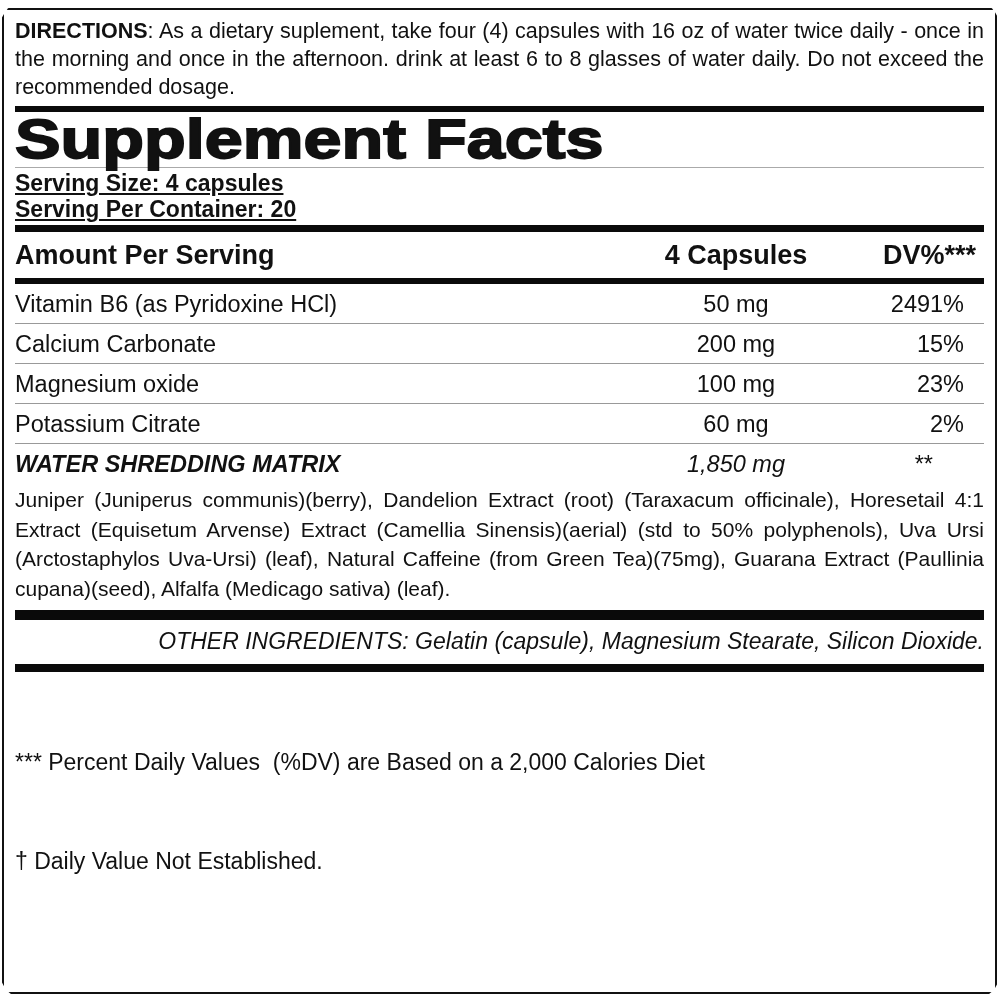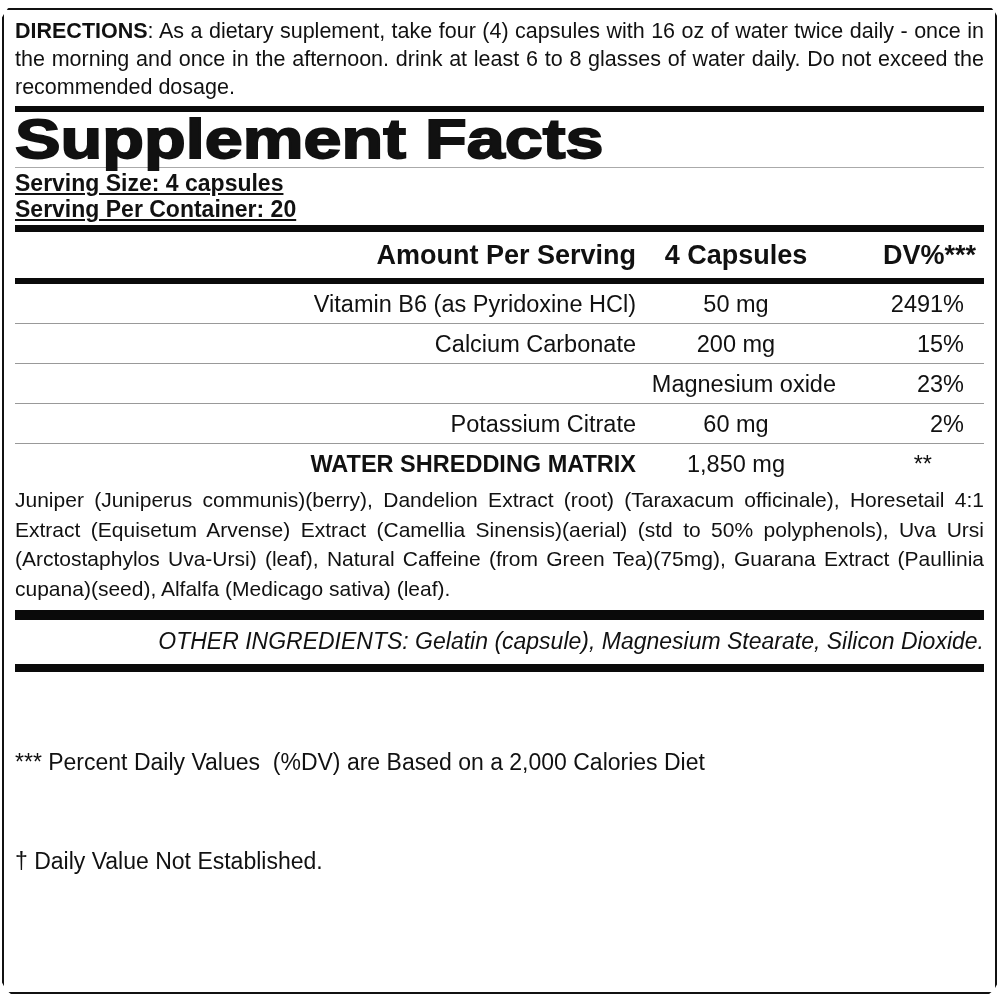--- a/index.html
+++ b/index.html
@@ -62,31 +62,31 @@
   .trow, .thead {
     display: flex;
     align-items: baseline;
   }
   .thead {
     padding: 8px 0 7px 0;
     font-size: 27px;
     font-weight: bold;
   }
   .col { display: block; }
-  .c-name { flex: 1 1 auto; text-align: right; }
+  .c-name { flex: 1 1 auto; text-align: left; }
   .c-amt  { flex: 0 0 200px; text-align: center; }
   .c-dv   { flex: 0 0 148px; text-align: right; box-sizing: border-box; padding-right: 8px; }
   .trow {
     font-size: 23.5px;
     line-height: 27px;
     padding: 7px 0 5px 0;
     border-bottom: 1.5px solid var(--rule, #999);
   }
   .trow .c-dv { padding-right: 20px; }
-  .trow.matrix { border-bottom: none; }
+  .trow.matrix { border-bottom: none; font-style: italic; }
   .trow.matrix .c-name { font-weight: bold; }
   .trow.matrix .c-dv { padding-right: 52px; }
   
   .matrix-desc {
     font-size: 21px;
     line-height: 29.5px;
     text-align: justify;
     padding-top: 2px;
   }
   
@@ -140,20 +140,21 @@
           <span class="col c-amt">50 mg</span>
           <span class="col c-dv">2491%</span>
         </div>
         <div class="trow">
           <span class="col c-name">Calcium Carbonate</span>
           <span class="col c-amt">200 mg</span>
           <span class="col c-dv">15%</span>
         </div>
         <div class="trow">
           <span class="col c-name">Magnesium oxide</span>
+          <span class="col c-amt">100 mg</span>
           <span class="col c-dv">23%</span>
         </div>
         <div class="trow">
           <span class="col c-name">Potassium Citrate</span>
           <span class="col c-amt">60 mg</span>
           <span class="col c-dv">2%</span>
         </div>
         <div class="trow matrix">
           <span class="col c-name">WATER SHREDDING MATRIX</span>
           <span class="col c-amt">1,850 mg</span>

